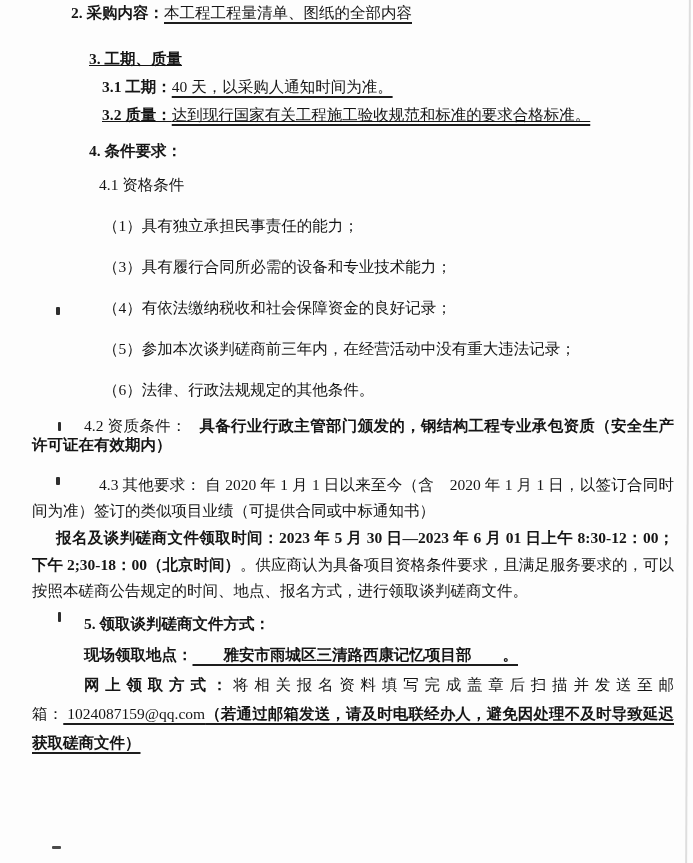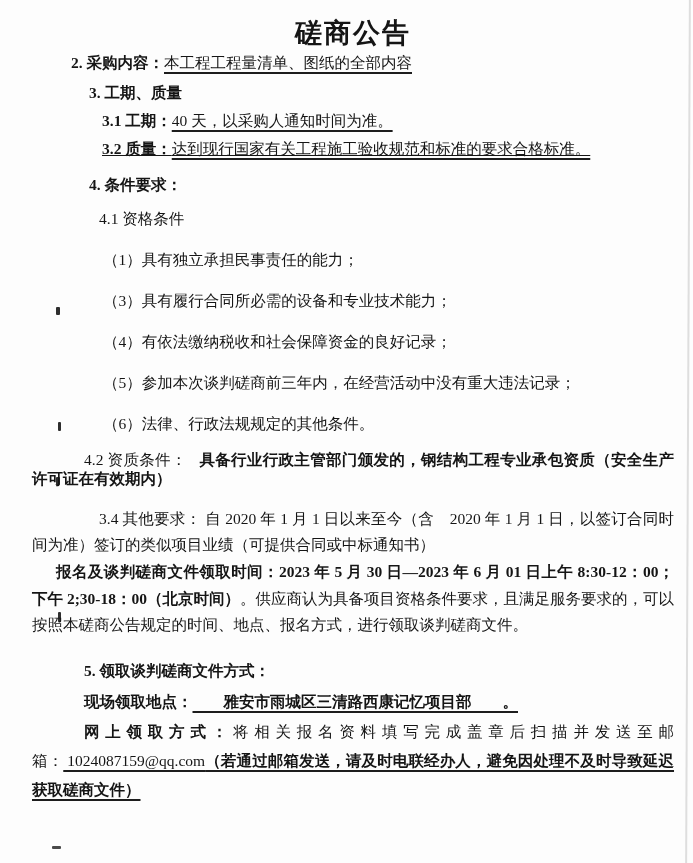--- a/index.html
+++ b/index.html
@@ -20,30 +20,30 @@
   }
   p{margin:0;}
   .para{font-size:15.5px;text-align:justify;text-justify:inter-ideograph;}
   .b{font-weight:700;}
   .u{text-decoration:underline;text-decoration-thickness:1.5px;text-underline-offset:4px;text-decoration-color:#1d1d1d;}
   .pre{white-space:pre-wrap;}
 
   .p-intro{margin-top:31px;line-height:19.5px;text-indent:24px;text-align:justify;text-align-last:center;}
   .p-item1{margin-top:7px;line-height:26px;text-indent:34px;}
   .p-item2{margin-top:0;line-height:26px;text-indent:39px;}
-  .p-item3{margin-top:3px;line-height:27px;text-indent:57px;}
+  .p-item3{margin-top:19px;line-height:27px;text-indent:57px;text-decoration:underline;}
   .p-item31{margin-top:1px;line-height:28px;text-indent:70px;}
   .p-item32{margin-top:0;line-height:28px;text-indent:70px;text-decoration:underline;}
   .p-item4{margin-top:8px;line-height:28px;text-indent:57px;}
   .p-item41{margin-top:6px;line-height:28px;text-indent:67px;}
   .p-cond{margin:12px;line-height:29px;text-indent:59px;}
   .p-item42{margin-top:1px;line-height:19px;text-indent:52px;}
   .p-item43{margin-top:18px;line-height:25.5px;text-indent:67px;}
   .p-signup{margin-top:2px;line-height:26.5px;text-indent:24px;}
-  .p-item5{margin-top:18px;line-height:27px;text-indent:52px;}
+  .p-item5{margin-top:5px;line-height:27px;text-indent:52px;}
   .p-onsite{margin-top:4px;line-height:27px;text-indent:52px;}
   .p-online{margin-top:2px;line-height:29px;text-indent:52px;}
 
   .artifact{position:absolute;background:#2e2e2e;border-radius:1px;}
   .a1{left:56px;top:307px;width:4px;height:8px;}
   .a2{left:58px;top:422px;width:3px;height:9px;}
   .a3{left:56px;top:477px;width:4px;height:8px;}
   .a4{left:58px;top:612px;width:3px;height:10px;}
   .a5{left:52px;top:846px;width:9px;height:3px;background:#4a4a4a;}
   .edge-line{position:absolute;left:687px;top:0;width:2px;height:863px;background:#dedede;transform:rotate(0.25deg);}
@@ -54,21 +54,20 @@
 <div class="page">
   <div class="edge-line"></div>
   <div class="artifact a1"></div>
   <div class="artifact a2"></div>
   <div class="artifact a3"></div>
   <div class="artifact a4"></div>
   <div class="artifact a5"></div>
 
   <div class="content">
 
-    <div class="doc-title">磋商公告</div>
 
 
 
     <p class="para p-item2"><span class="b">2. 采购内容：</span><span class="u">本工程工程量清单、图纸的全部内容</span></p>
 
     <p class="para p-item3"><span class="b">3. 工期、质量</span></p>
 
     <p class="para p-item31"><span class="b">3.1 工期：</span><span class="u">40 天，以采购人通知时间为准。</span></p>
 
     <p class="para p-item32"><span class="b">3.2 质量：</span><span class="u">达到现行国家有关工程施工验收规范和标准的要求合格标准。</span></p>
@@ -78,21 +77,21 @@
     <p class="para p-item41"><span>4.1 资格条件</span></p>
 
     <p class="para p-cond">（1）具有独立承担民事责任的能力；</p>
     <p class="para p-cond">（3）具有履行合同所必需的设备和专业技术能力；</p>
     <p class="para p-cond">（4）有依法缴纳税收和社会保障资金的良好记录；</p>
     <p class="para p-cond">（5）参加本次谈判磋商前三年内，在经营活动中没有重大违法记录；</p>
     <p class="para p-cond">（6）法律、行政法规规定的其他条件。</p>
 
     <p class="para p-item42"><span>4.2 资质条件：</span><span class="pre">&nbsp;&nbsp;&nbsp;</span><span class="b">具备行业行政主管部门颁发的，钢结构工程专业承包资质（安全生产许可证在有效期内）</span></p>
 
-    <p class="para p-item43"><span>3.4 其他要求：</span><span class="pre">&nbsp;</span><span>自 2020 年 1 月 1 日以来至今（含　2020 年 1 月 1 日，以签订合同时间为准）签订的类似项目业绩（可提供合同或中标通知书）</span></p>
+    <p class="para p-item43"><span>4.3 其他要求：</span><span class="pre">&nbsp;</span><span>自 2020 年 1 月 1 日以来至今（含　2020 年 1 月 1 日，以签订合同时间为准）签订的类似项目业绩（可提供合同或中标通知书）</span></p>
 
     <p class="para p-signup"><span class="b">报名及谈判磋商文件领取时间：</span><span class="b">2023 年 5 月 30 日—2023 年 6 月 01 日上午 8:30-12：00；下午 2;30-18：00（北京时间）</span><span>。供应商认为具备项目资格条件要求，且满足服务要求的，可以按照本磋商公告规定的时间、地点、报名方式，进行领取谈判磋商文件。</span></p>
 
     <p class="para p-item5"><span class="b">5. 领取谈判磋商文件方式：</span></p>
 
     <p class="para p-onsite"><span class="b">现场领取地点：</span><span class="b u pre">　　雅安市雨城区三清路西康记忆项目部　　。</span></p>
 
     <p class="para p-online"><span class="b">网上领取方式：</span><span>将相关报名资料填写完成盖章后扫描并发送至邮箱：</span><span class="u pre">&nbsp;1024087159@qq.com</span><span class="b u">（若通过邮箱发送，请及时电联经办人，避免因处理不及时导致延迟获取磋商文件）</span></p>
 
   </div>

